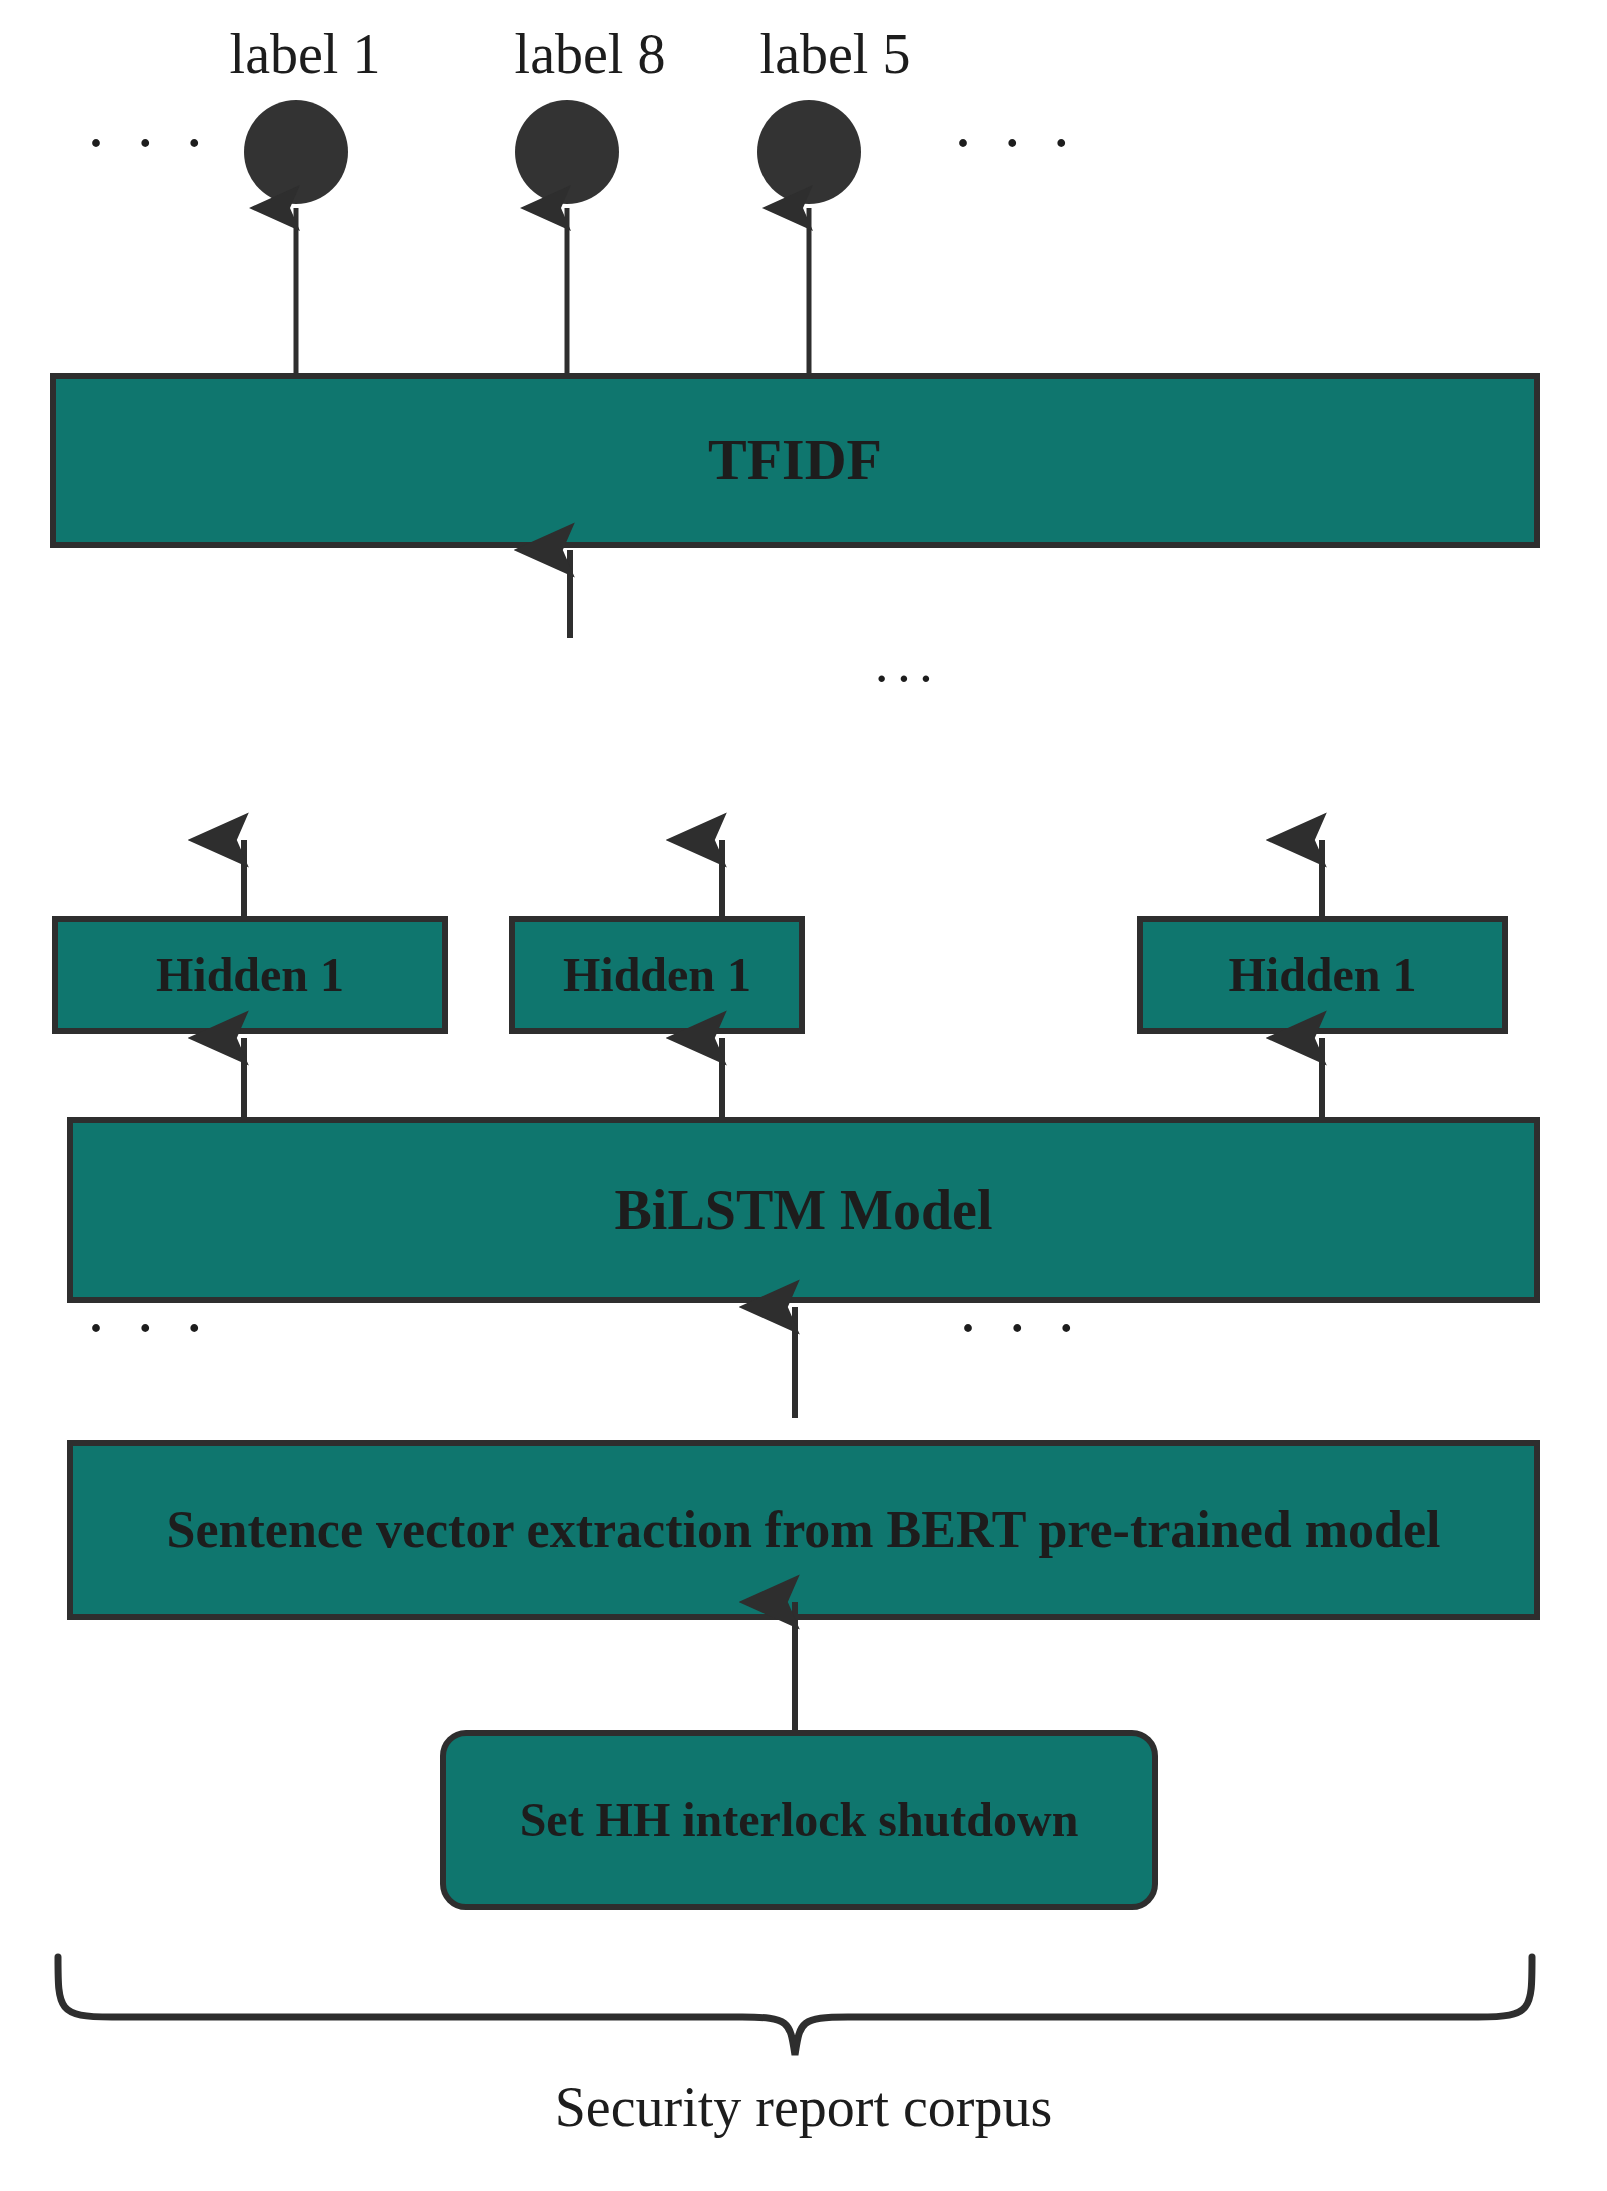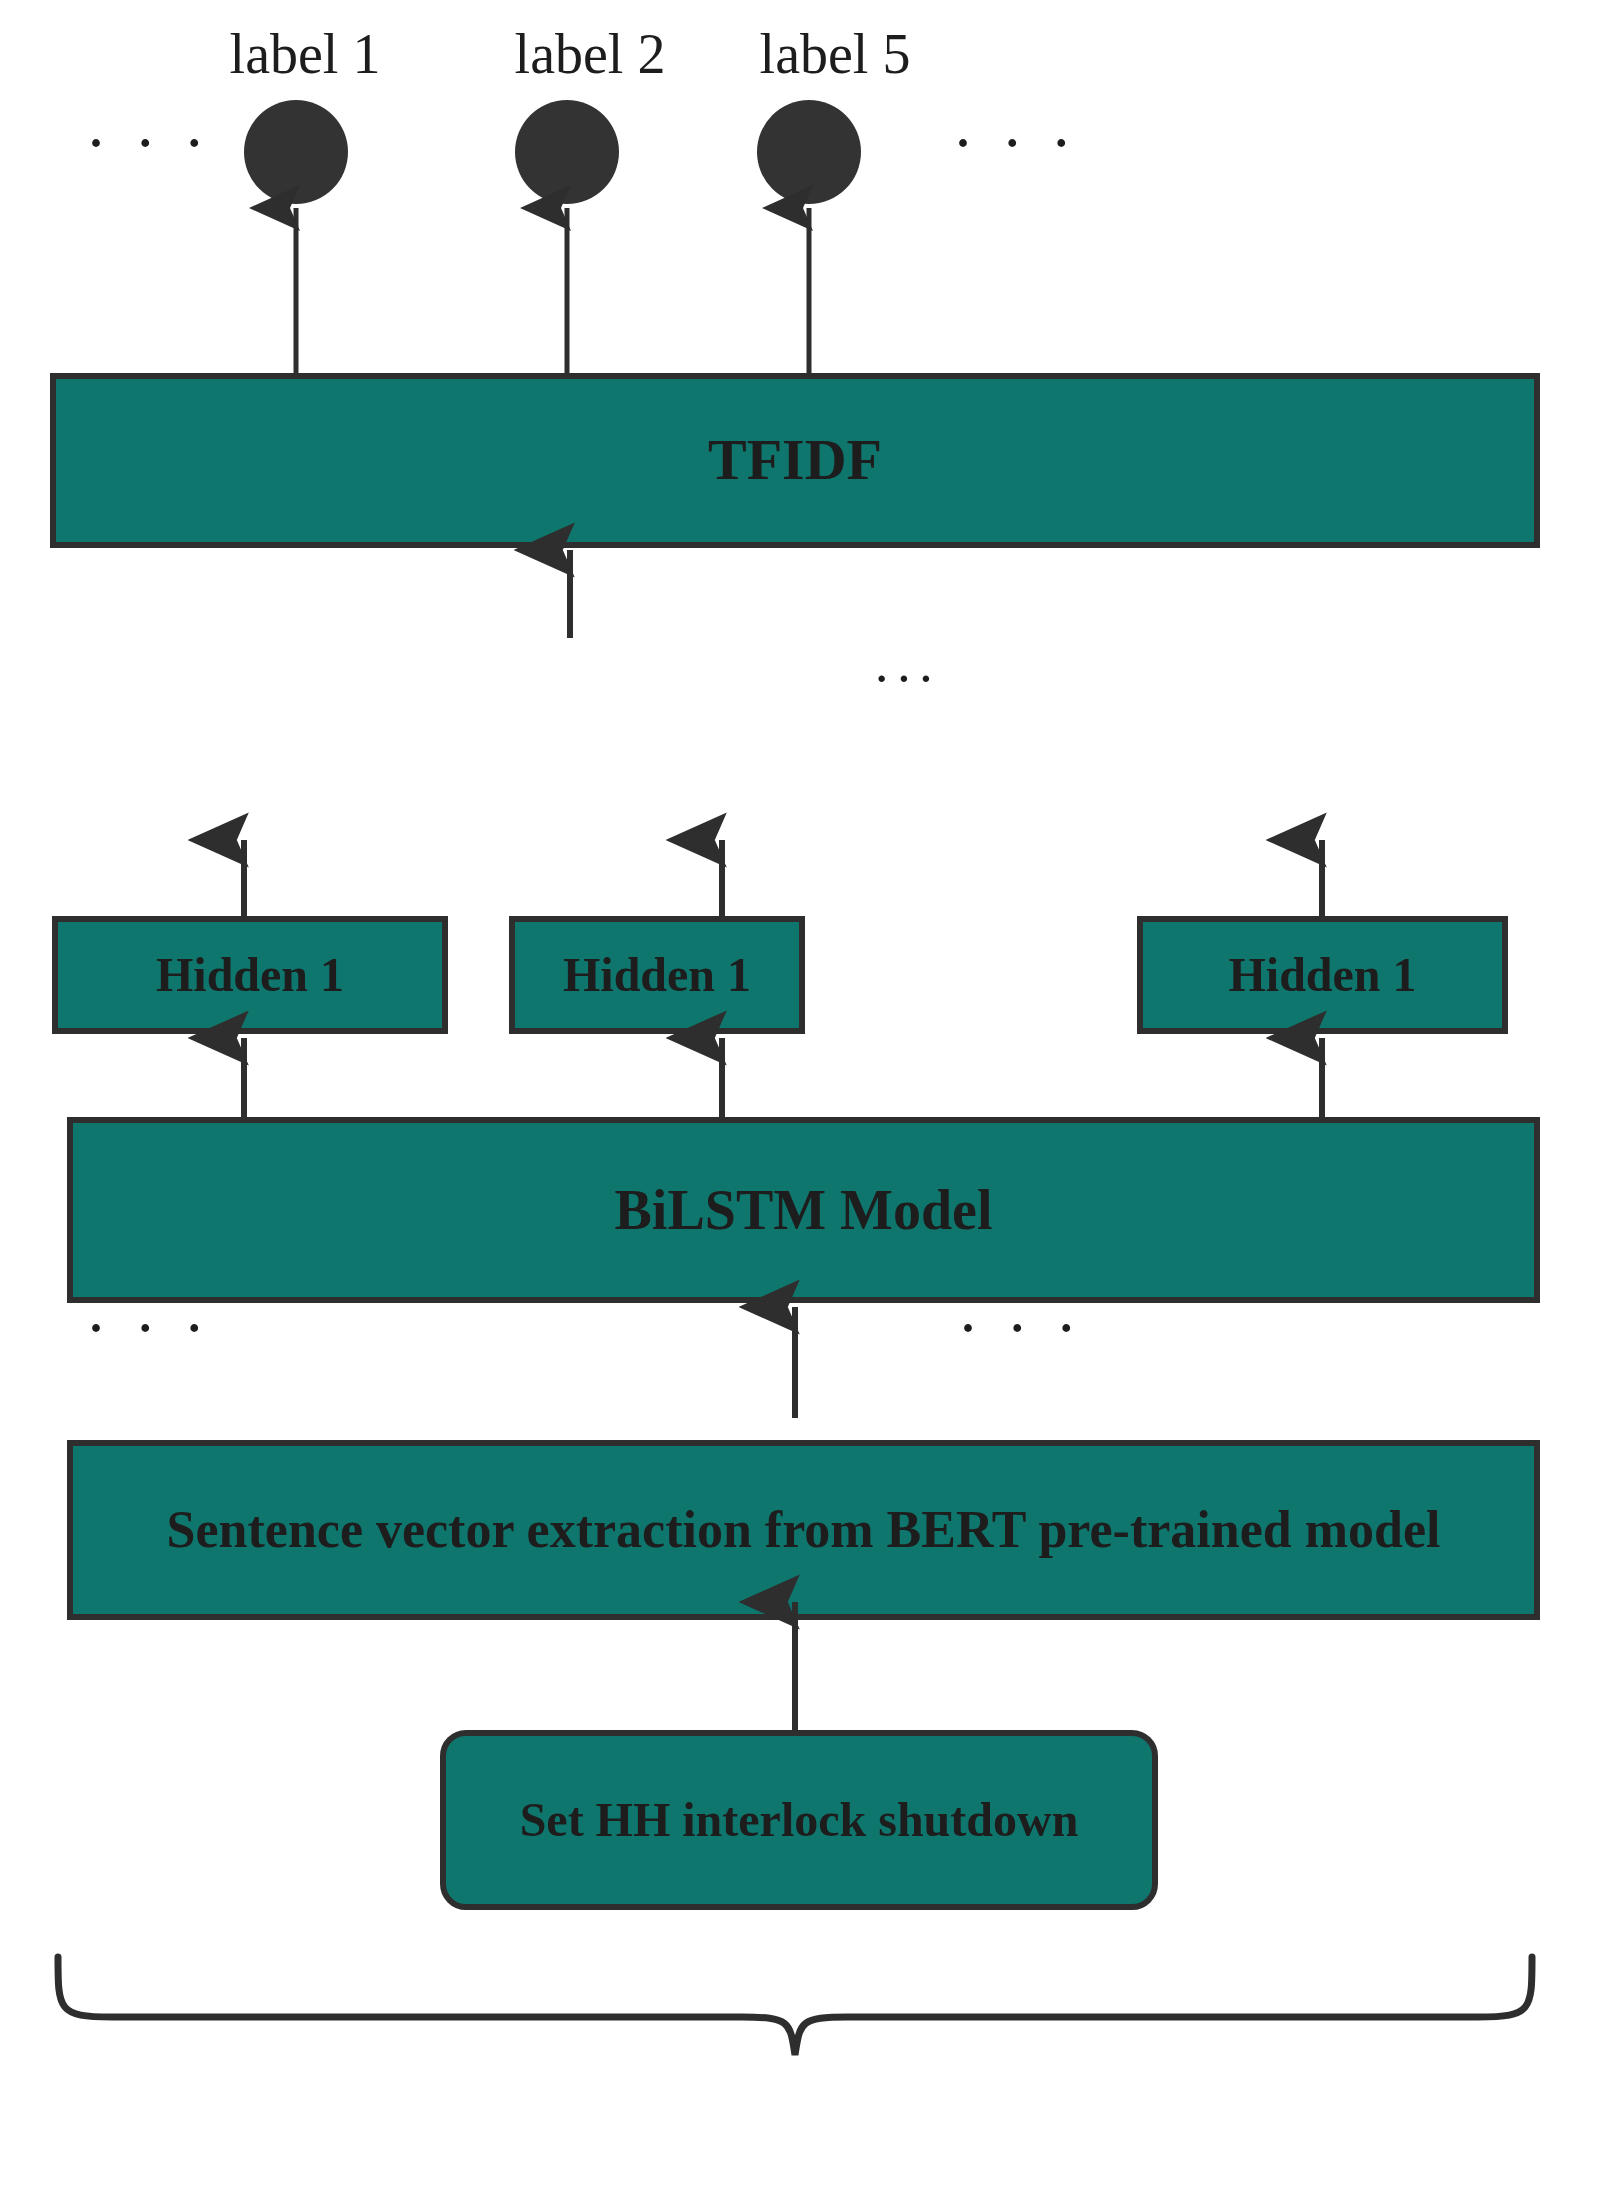--- a/index.html
+++ b/index.html
@@ -49,41 +49,42 @@
   .dots-br{left:960px; top:1300px;font-size:48px;}
 
   .corpus-label{left:0;top:2075px;width:1607px;font-size:56px;}
 </style>
 </head>
 <body>
 
 <div class="stage">
 
   <div class="lbl lbl1">label 1</div>
-  <div class="lbl lbl2">label 2</div>
+  <div class="lbl lbl2">label 8</div>
   <div class="lbl lbl3">label 5</div>
 
   <div class="circle c1"></div>
   <div class="circle c2"></div>
   <div class="circle c3"></div>
 
   <div class="ellipsis dots-tl">· · ·</div>
   <div class="ellipsis dots-tr">· · ·</div>
   <div class="ellipsis dots-hid">···</div>
   <div class="ellipsis dots-bl">· · ·</div>
   <div class="ellipsis dots-br">· · ·</div>
 
   <div class="node-box tfidf">TFIDF</div>
   <div class="node-box hid1">Hidden 1</div>
   <div class="node-box hid2">Hidden 1</div>
   <div class="node-box hid3">Hidden 1</div>
   <div class="node-box bilstm">BiLSTM Model</div>
   <div class="node-box bert">Sentence vector extraction from BERT pre-trained model</div>
   <div class="node-box sethh">Set HH interlock shutdown</div>
 
+  <div class="lbl corpus-label">Security report corpus</div>
 
   <svg class="arrows" viewBox="0 0 1607 2191" xmlns="http://www.w3.org/2000/svg">
     <defs>
       <marker id="ah" markerWidth="10" markerHeight="11" refX="4.6" refY="9.4" orient="auto" markerUnits="strokeWidth">
         <path d="M4.6,0 L9.2,10.2 L4.6,8.2 L0,10.2 Z" fill="#2e2e2e"></path>
       </marker>
     </defs>
 
     <g stroke="#2e2e2e" stroke-width="5" fill="none" marker-end="url(#ah)">
       <line x1="296" y1="373" x2="296" y2="208"></line>

